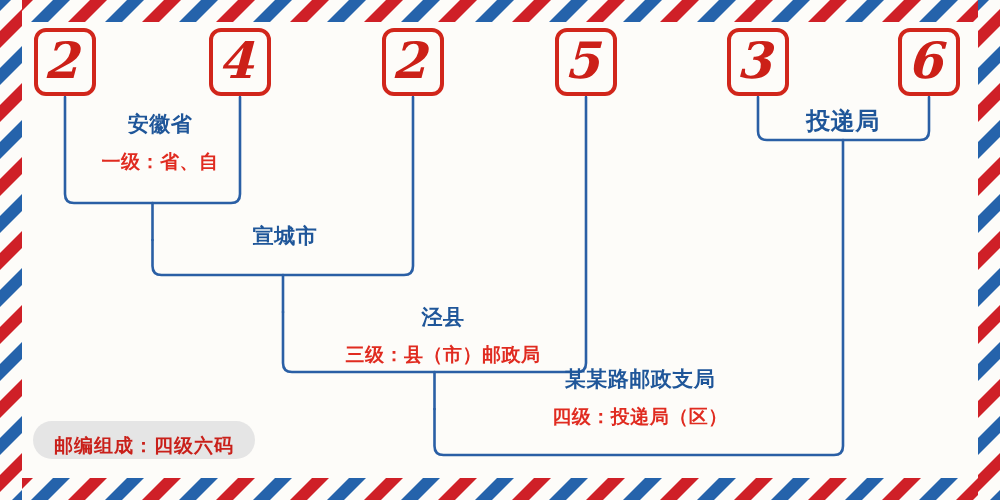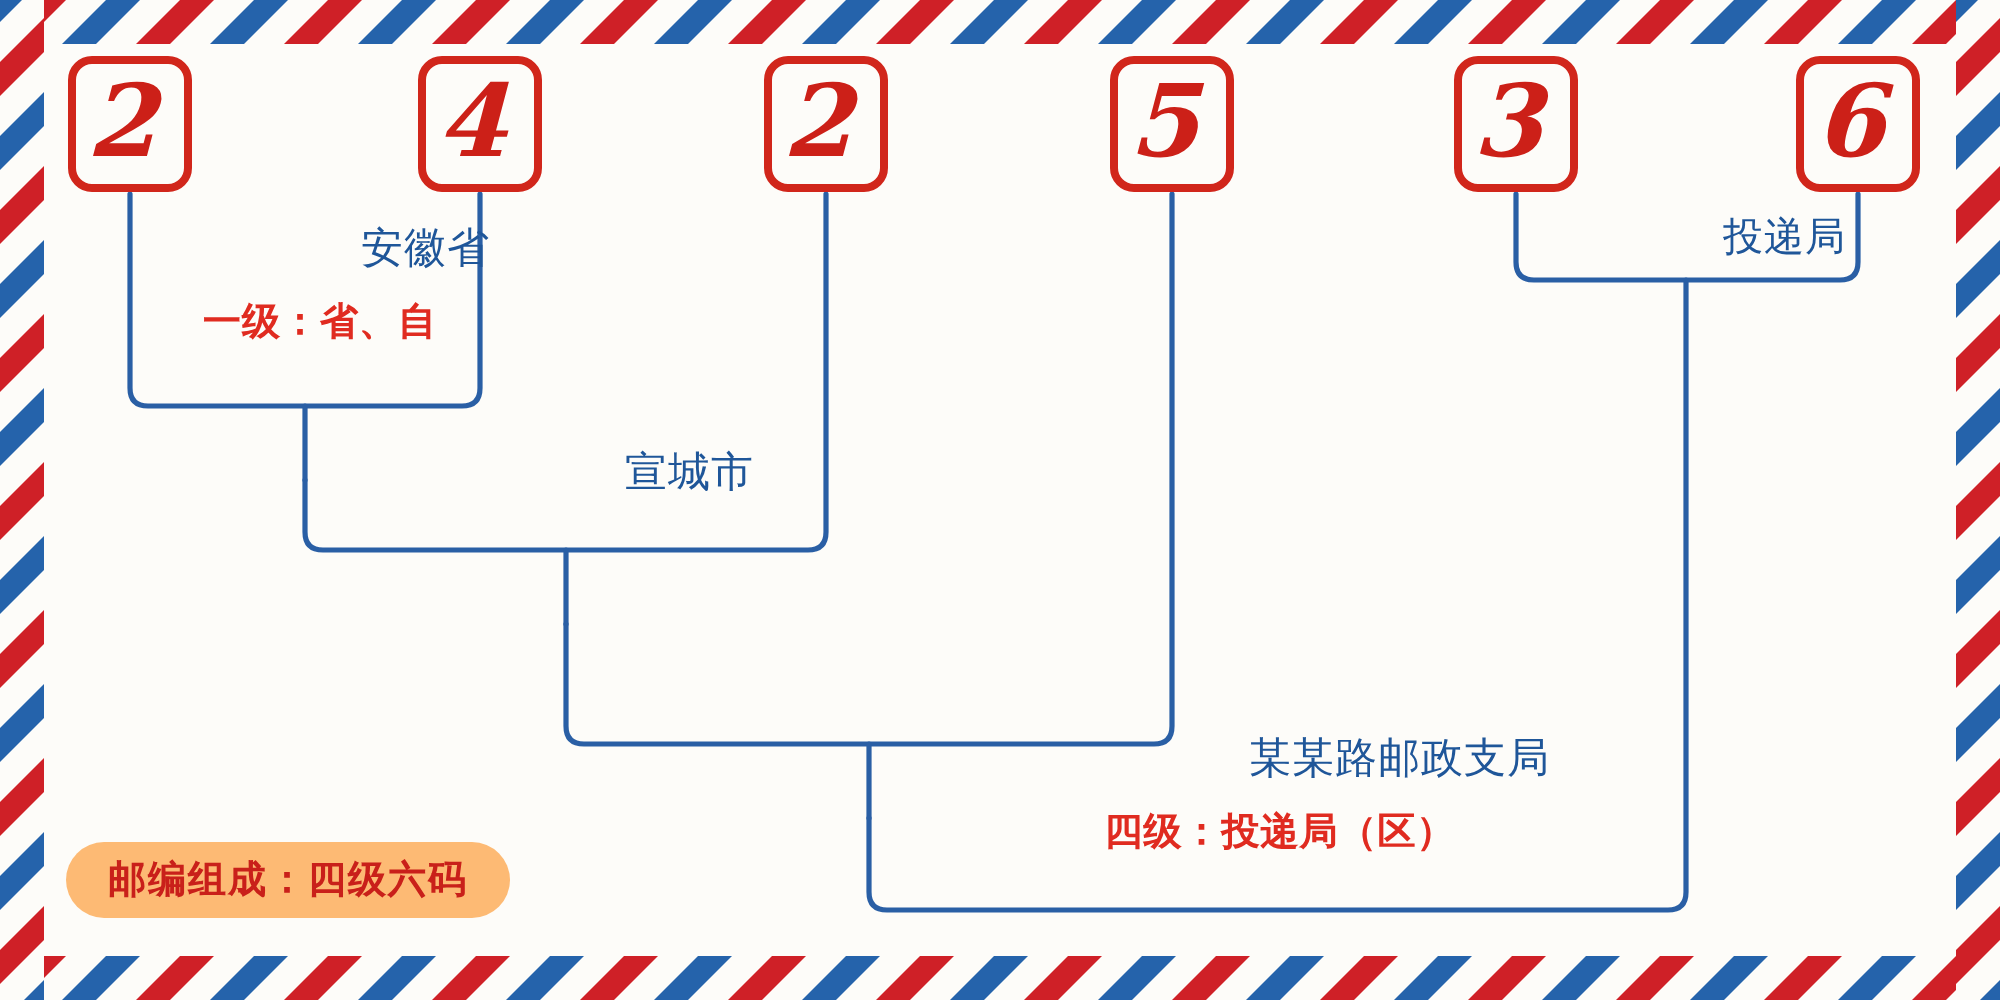--- a/index.html
+++ b/index.html
@@ -64,49 +64,48 @@
   
   .node-label {
     position: absolute;
     z-index: 4;
     text-align: center;
     line-height: 1.18;
     white-space: nowrap;
   }
   .node-title {
     font-family: "DejaVu Serif", "Liberation Serif", serif;
-    font-weight: normal;
+    font-weight: bold;
     font-size: 21px;
     color: #1f5699;
     letter-spacing: 0.5px;
-    text-align: right;
   }
   .node-desc {
     font-family: "Liberation Sans", "DejaVu Sans", sans-serif;
     font-weight: bold;
     font-size: 19px;
     color: #e02b20;
     letter-spacing: 0.5px;
     margin-top: 14px;
   }
   
-  .node-label.title-only .node-title { font-size: 20px; }
+  .node-label.title-only .node-title { font-size: 24px; }
 
   
   #footer-badge {
     position: absolute;
     left: 33px;
     top: 421px;
     width: 222px;
     height: 38px;
     border-radius: 19px;
-    background: #fdba74;
+    background: #e5e5e5;
     z-index: 4;
     display: flex;
-    align-items: center;
+    align-items: flex-end;
     justify-content: center;
   }
   #footer-badge span {
     font-family: "DejaVu Serif", "Liberation Serif", serif;
     font-weight: bold;
     font-size: 19px;
     color: #c9201a;
     letter-spacing: 1px;
   }
 </style>
@@ -154,20 +153,24 @@
 
   <div class="node-label" style="left:75px; top:112px; width:170px;">
     <div class="node-title">安徽省</div>
     <div class="node-desc">一级：省、自</div>
   </div>
 
   <div class="node-label" style="left:193px; top:224px; width:184px;">
     <div class="node-title">宣城市</div>
   </div>
 
+  <div class="node-label" style="left:305px; top:305px; width:276px;">
+    <div class="node-title">泾县</div>
+    <div class="node-desc">三级：县（市）邮政局</div>
+  </div>
 
   <div class="node-label" style="left:505px; top:367px; width:270px;">
     <div class="node-title">某某路邮政支局</div>
     <div class="node-desc">四级：投递局（区）</div>
   </div>
 
   <div class="node-label title-only" style="left:763px; top:107px; width:160px;">
     <div class="node-title">投递局</div>
   </div>
 

